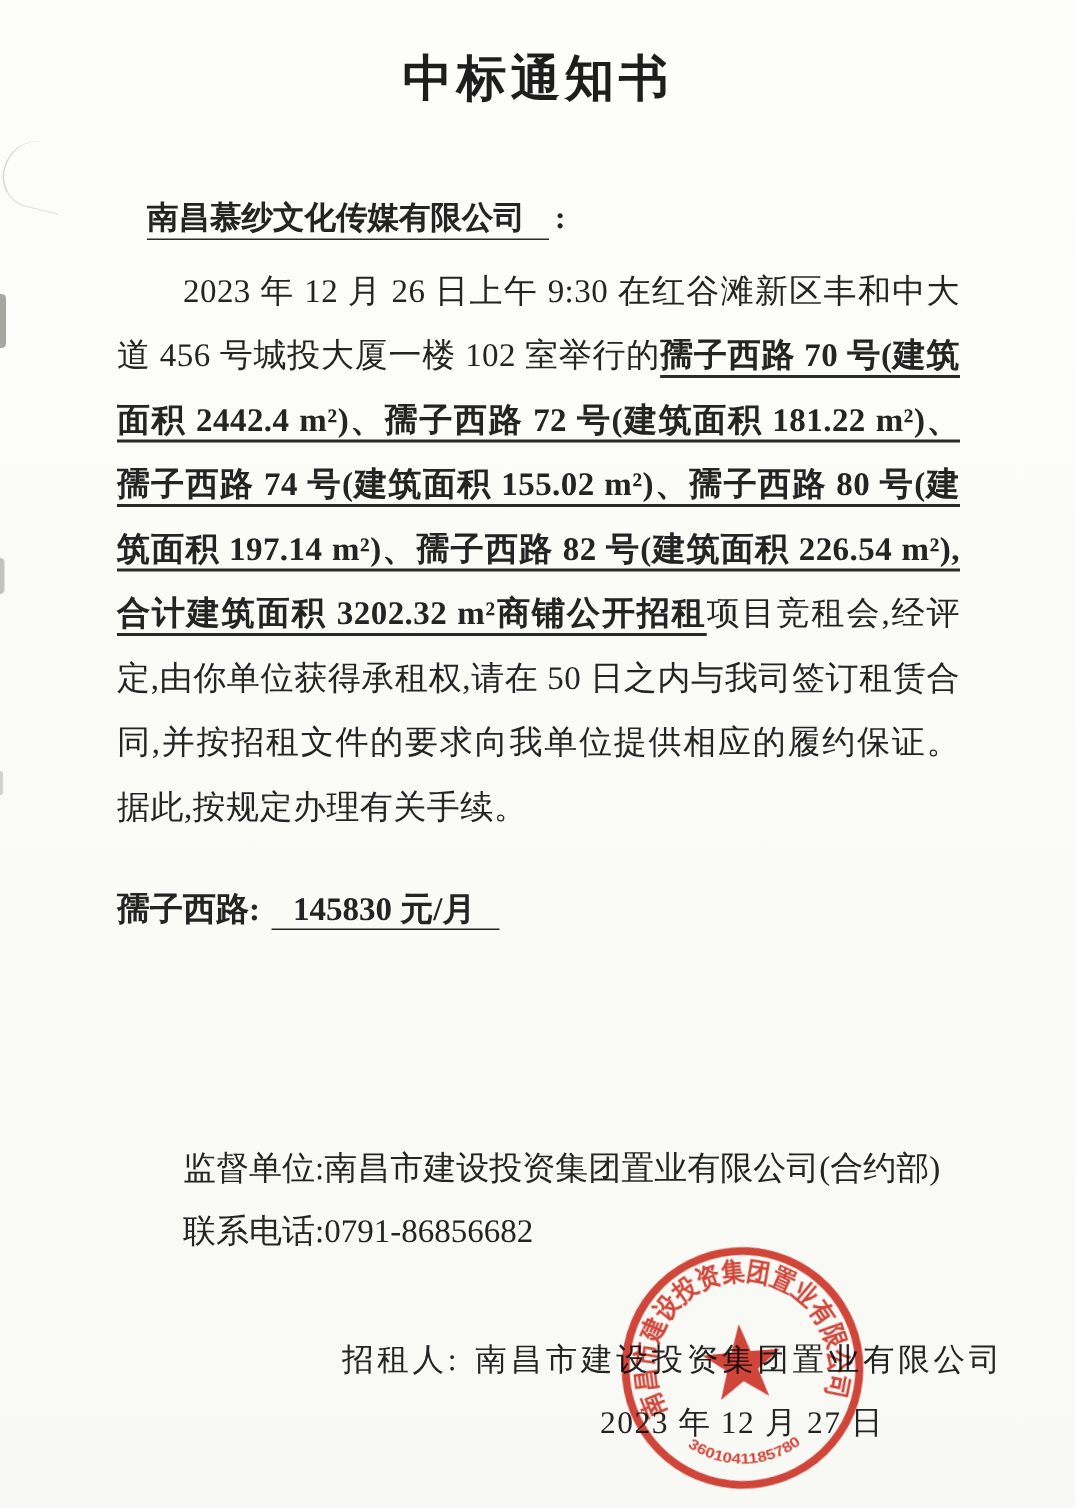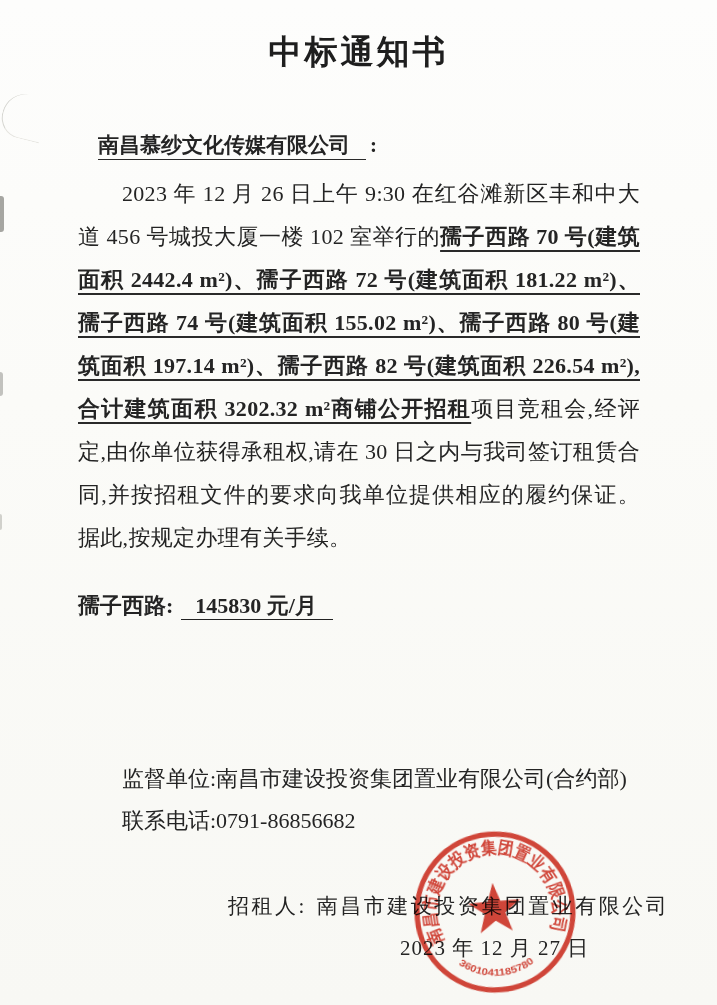--- a/index.html
+++ b/index.html
@@ -92,21 +92,21 @@
 <body>
 
 <div class="page">
 
   <div class="doc-title">中标通知书</div>
 
   <div class="addressee">
     <span class="name">南昌慕纱文化传媒有限公司</span><span class="colon">:</span>
   </div>
 
-  <div class="body-para para1"><span>2023 年 12 月 26 日上午 9:30 在红谷滩新区丰和中大道 456 号城投大厦一楼 102 室举行的</span><span class="emph">孺子西路 70 号(建筑面积 2442.4 m²)、孺子西路 72 号(建筑面积 181.22 m²)、孺子西路 74 号(建筑面积 155.02 m²)、孺子西路 80 号(建筑面积 197.14 m²)、孺子西路 82 号(建筑面积 226.54 m²),合计建筑面积 3202.32 m²商铺公开招租</span><span>项目竞租会,经评定,由你单位获得承租权,请在 30 日之内与我司签订租赁合同,并按招租文件的要求向我单位提供相应的履约保证。据此,按规定办理有关手续。</span></div>
+  <div class="body-para para1"><span>2023 年 12 月 26 日上午 9:30 在红谷滩新区丰和中大道 456 号城投大厦一楼 102 室举行的</span><span class="emph">孺子西路 70 号(建筑面积 2442.4 m²)、孺子西路 72 号(建筑面积 181.22 m²)、孺子西路 74 号(建筑面积 155.02 m²)、孺子西路 80 号(建筑面积 197.14 m²)、孺子西路 82 号(建筑面积 226.54 m²),合计建筑面积 3202.32 m²商铺公开招租</span><span>项目竞租会,经评定,由你单位获得承租权,请在 50 日之内与我司签订租赁合同,并按招租文件的要求向我单位提供相应的履约保证。据此,按规定办理有关手续。</span></div>
 
   <div class="result-line">
     <span>孺子西路:</span><span class="value">145830 元/月</span>
   </div>
 
 
   <div class="info-line supervisor">监督单位:南昌市建设投资集团置业有限公司(合约部)</div>
   <div class="info-line phone">联系电话:0791-86856682</div>
 
   <div class="lessor-line">

